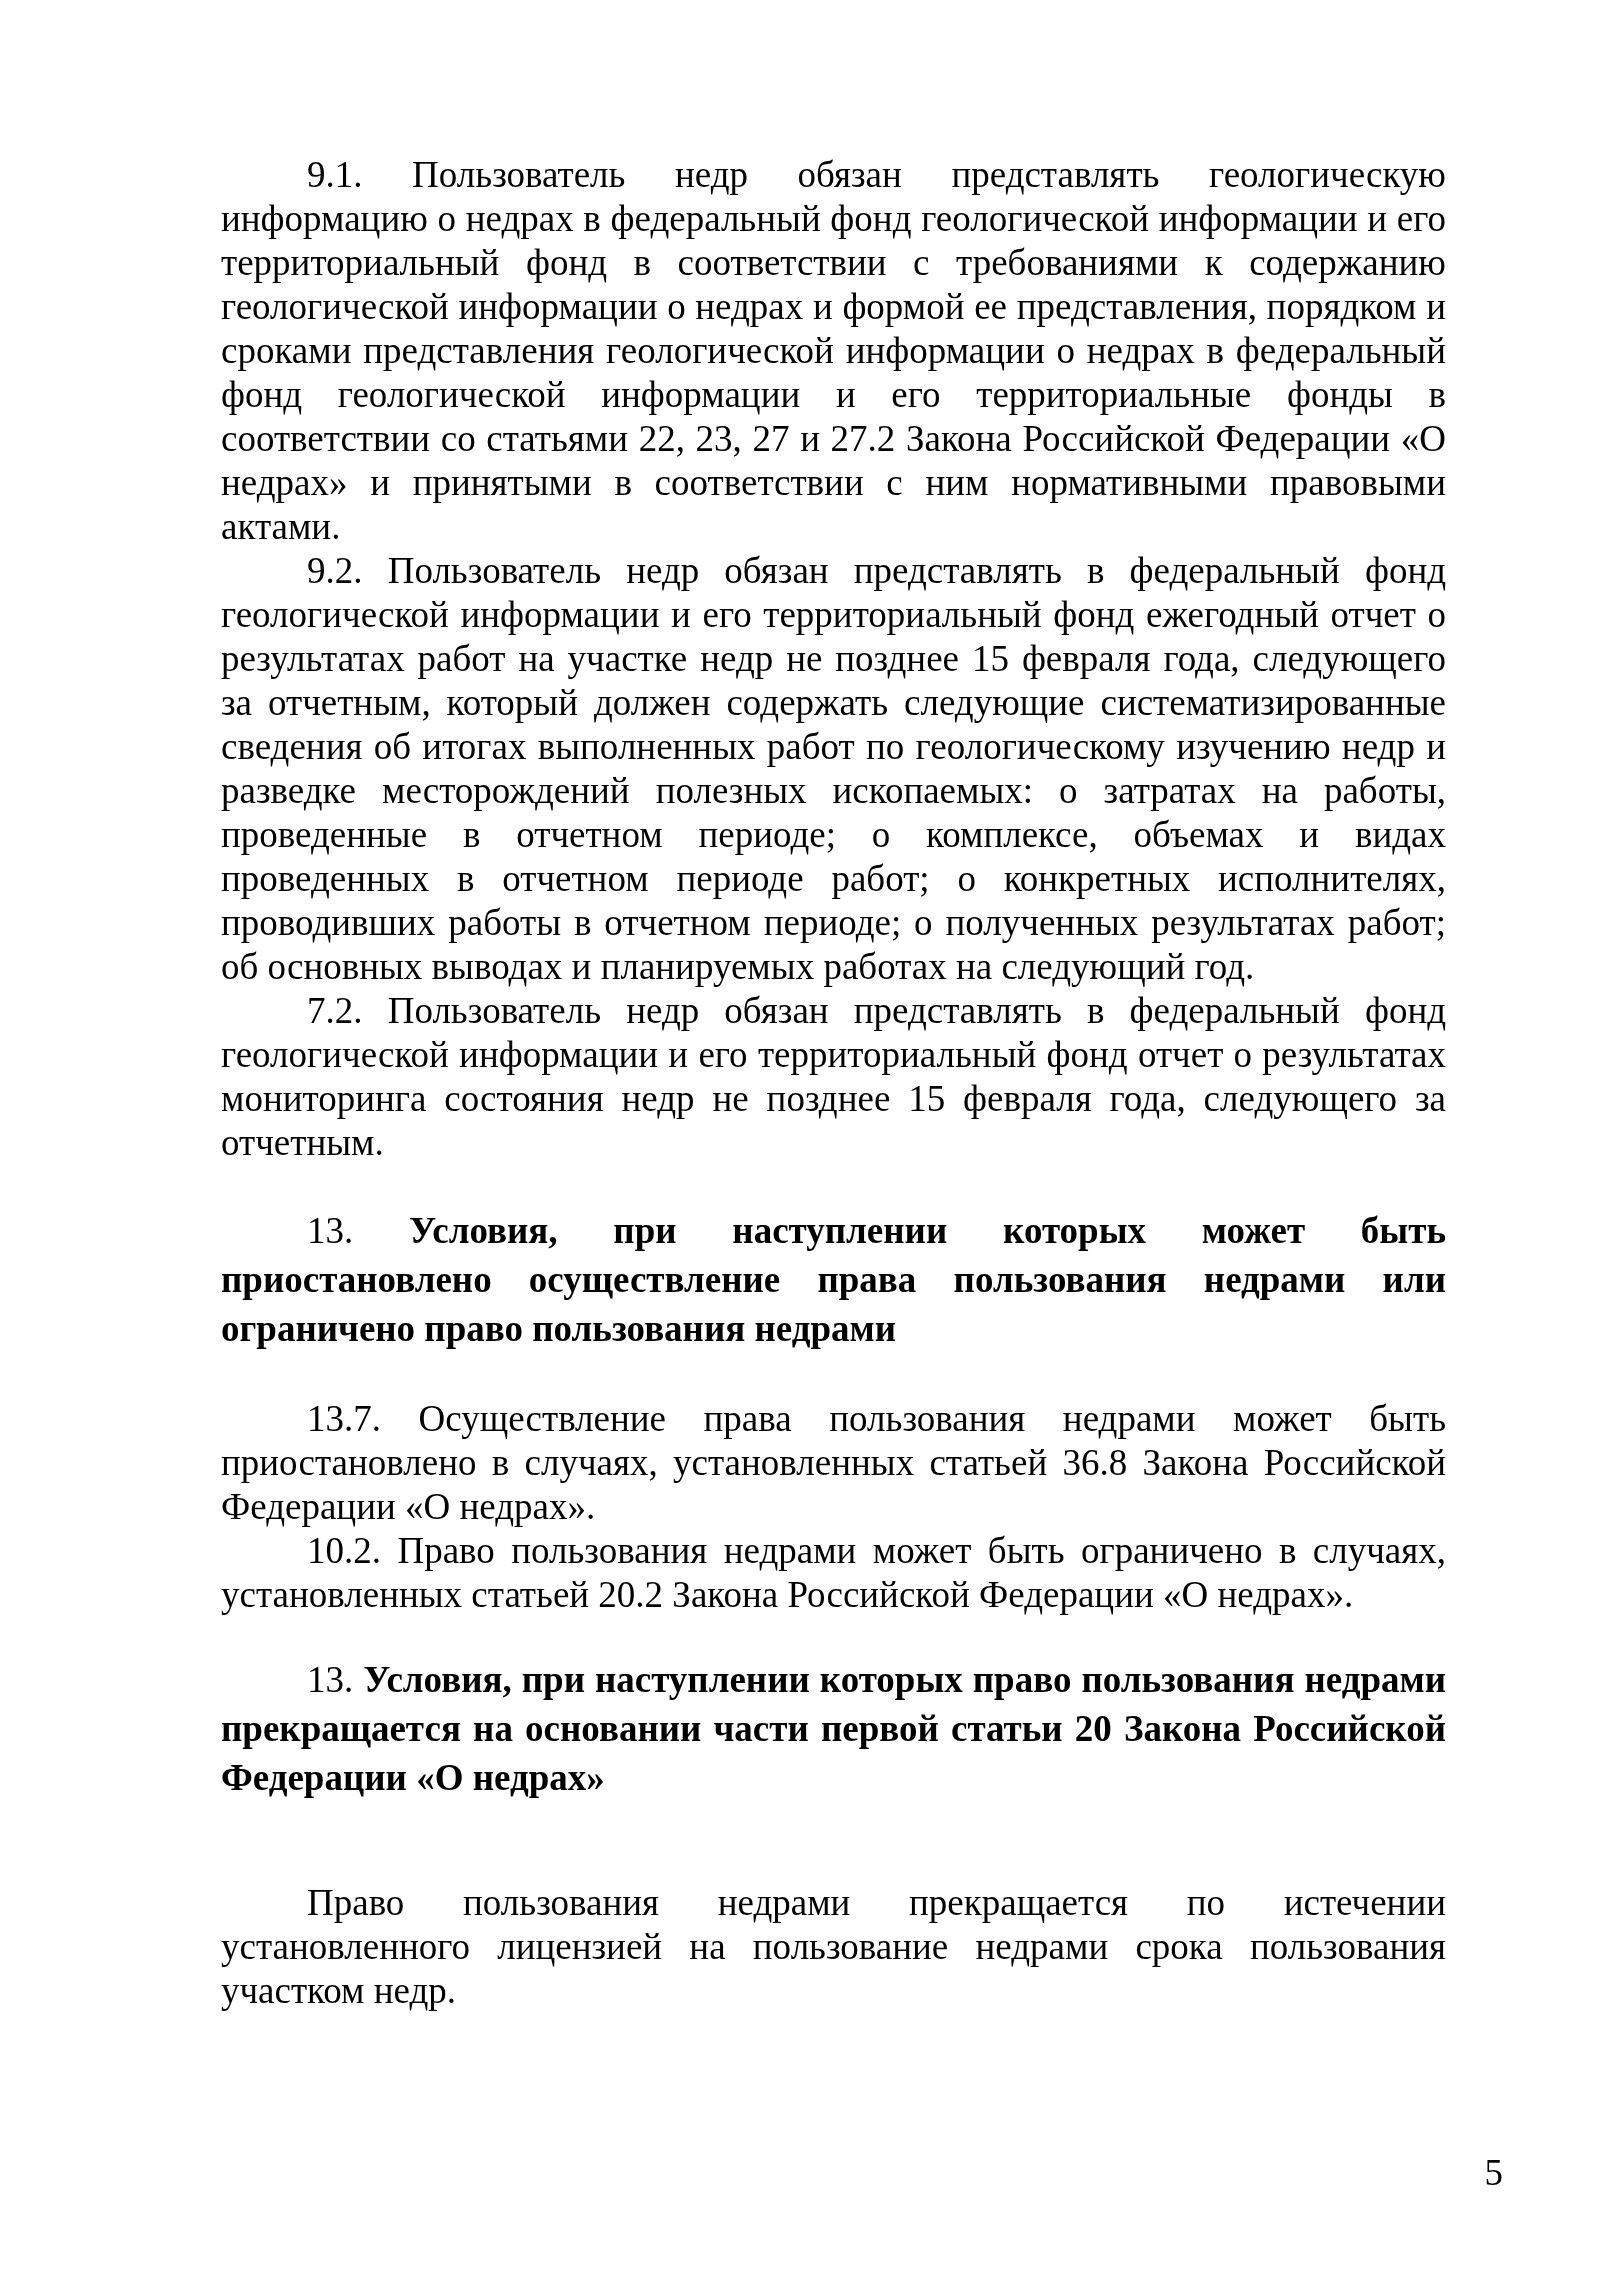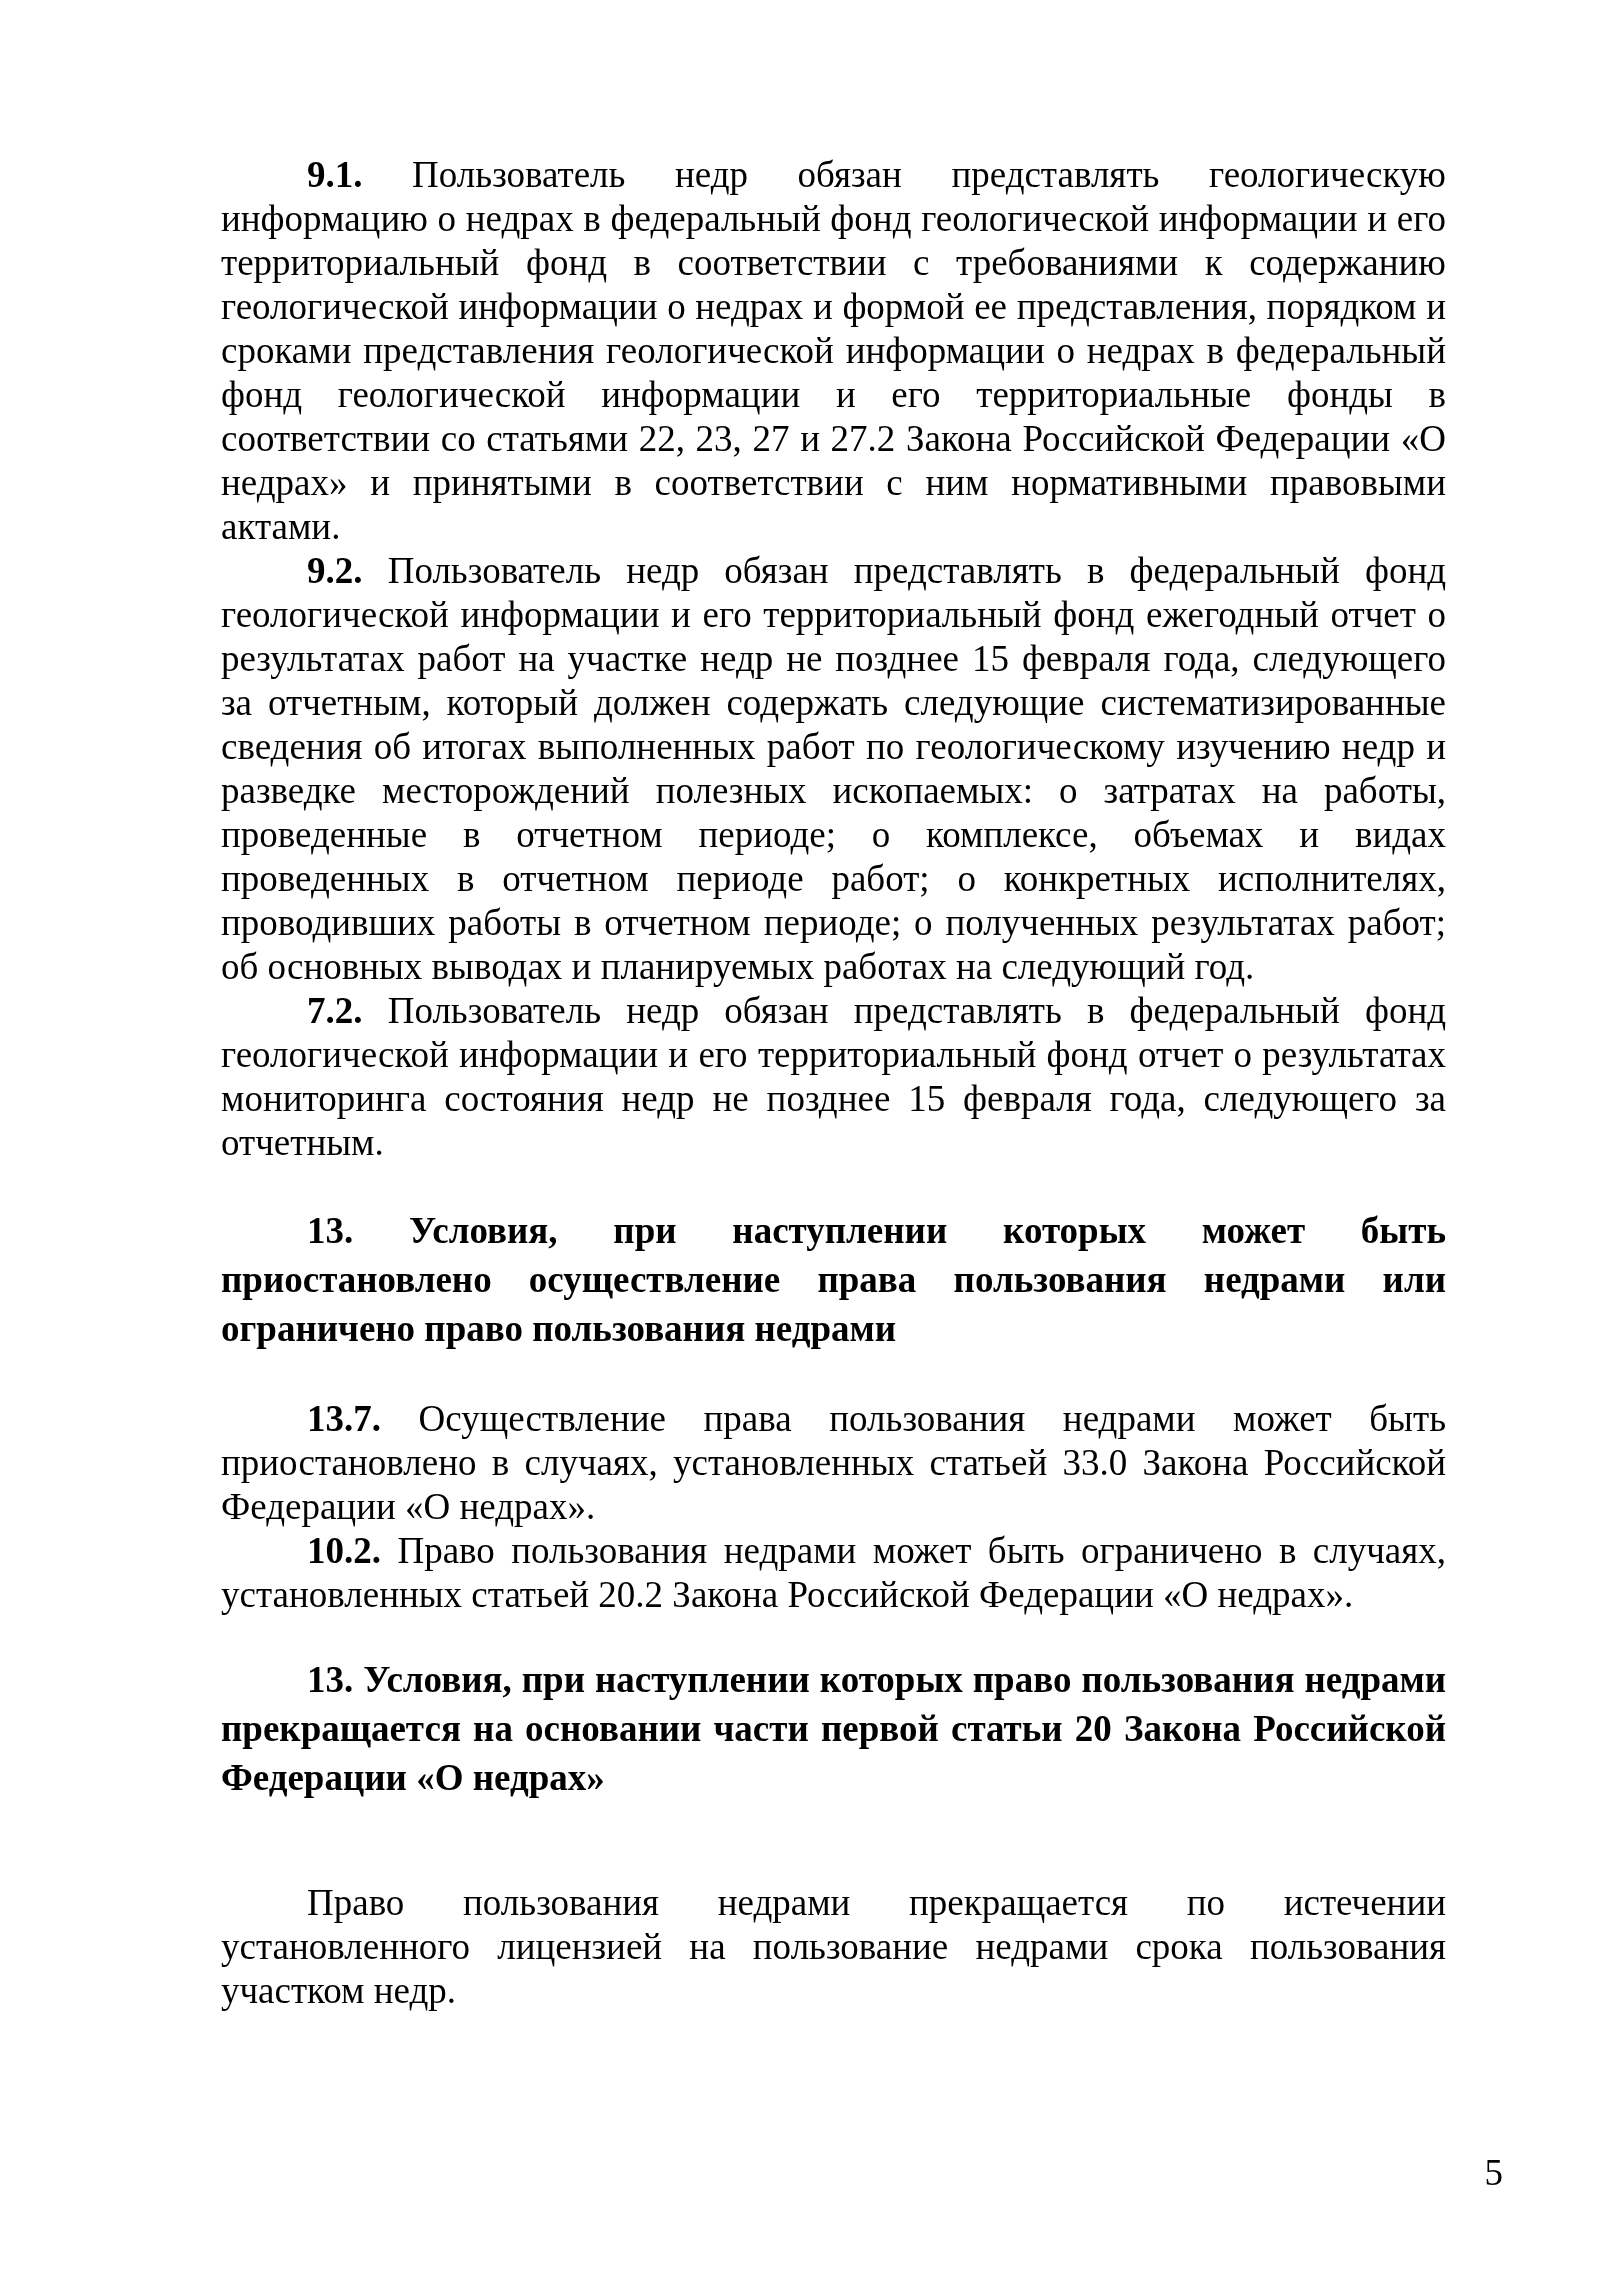--- a/index.html
+++ b/index.html
@@ -29,21 +29,21 @@
     line-height: 44px;
   }
   .indent {
     text-indent: 86px;
   }
   .heading {
     font-weight: bold;
     line-height: 49px;
   }
   .num {
-    font-weight: bold;
+    font-weight: normal;
   }
   .gap-one   { margin-top: 41px; }
   .gap-par   { margin-top: 44px; }
   .gap-h11   { margin-top: 38px; }
   .gap-two   { margin-top: 79px; }
   .gap-h12   { margin-top: 43px; }
   .footer {
     position: absolute;
     left: 0;
     top: 2151px;
@@ -59,21 +59,21 @@
   <div class="content">
 
     <p class="para indent"><span class="num">9.1.</span> <span>Пользователь недр обязан представлять геологическую информацию о недрах в федеральный фонд геологической информации и его территориальный фонд в соответствии с требованиями к содержанию геологической информации о недрах и формой ее представления, порядком и сроками представления геологической информации о недрах в федеральный фонд геологической информации и его территориальные фонды в соответствии со статьями 22, 23, 27 и 27.2 Закона Российской Федерации «О недрах» и принятыми в соответствии с ним нормативными правовыми актами.</span></p>
 
     <p class="para indent"><span class="num">9.2.</span> <span>Пользователь недр обязан представлять в федеральный фонд геологической информации и его территориальный фонд ежегодный отчет о результатах работ на участке недр не позднее 15 февраля года, следующего за отчетным, который должен содержать следующие систематизированные сведения об итогах выполненных работ по геологическому изучению недр и разведке месторождений полезных ископаемых: о затратах на работы, проведенные в отчетном периоде; о комплексе, объемах и видах проведенных в отчетном периоде работ; о конкретных исполнителях, проводивших работы в отчетном периоде; о полученных результатах работ; об основных выводах и планируемых работах на следующий год.</span></p>
 
     <p class="para indent"><span class="num">7.2.</span> <span>Пользователь недр обязан представлять в федеральный фонд геологической информации и его территориальный фонд отчет о результатах мониторинга состояния недр не позднее 15 февраля года, следующего за отчетным.</span></p>
 
     <p class="para indent heading gap-one"><span class="num">13.</span> <span>Условия, при наступлении которых может быть приостановлено осуществление права пользования недрами или ограничено право пользования недрами</span></p>
 
-    <p class="para indent gap-par"><span class="num">13.7.</span> <span>Осуществление права пользования недрами может быть приостановлено в случаях, установленных статьей 33.0 Закона Российской Федерации «О недрах».</span></p>
+    <p class="para indent gap-par"><span class="num">13.7.</span> <span>Осуществление права пользования недрами может быть приостановлено в случаях, установленных статьей 36.8 Закона Российской Федерации «О недрах».</span></p>
 
     <p class="para indent"><span class="num">10.2.</span> <span>Право пользования недрами может быть ограничено в случаях, установленных статьей 20.2 Закона Российской Федерации «О недрах».</span></p>
 
     <p class="para indent heading gap-h11"><span class="num">13.</span> <span>Условия, при наступлении которых право пользования недрами прекращается на основании части первой статьи 20 Закона Российской Федерации «О недрах»</span></p>
 
     <p class="para indent gap-two"><span>Право пользования недрами прекращается по истечении установленного лицензией на пользование недрами срока пользования участком недр.</span></p>
 
 
   </div>
 

